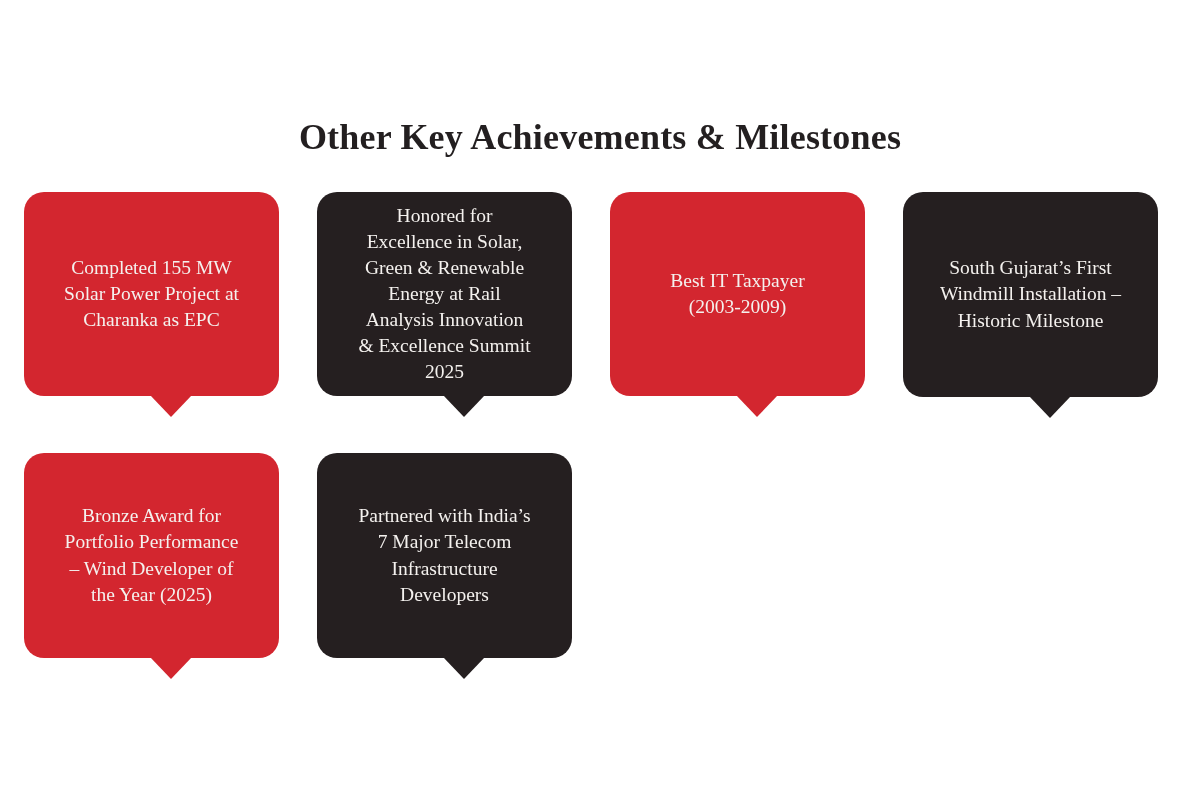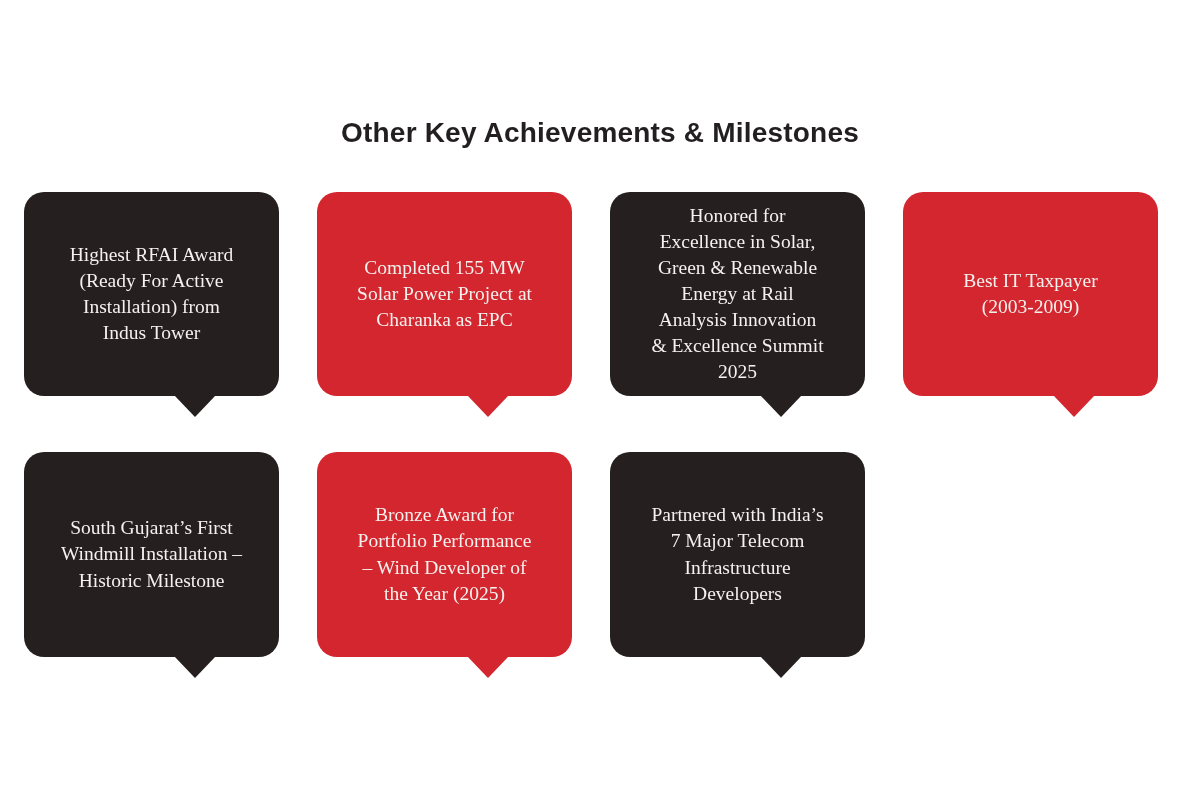--- a/index.html
+++ b/index.html
@@ -22,23 +22,23 @@
     height: 800px;
   }
 
   
   .title {
     position: absolute;
     top: 118px;
     left: 0;
     width: 1200px;
     text-align: center;
-    font-family: Liberation Sans, sans-serif;
+    font-family: Liberation Serif, serif;
     font-weight: bold;
-    font-size: 28px;
+    font-size: 36px;
     letter-spacing: 0.2px;
     color: #231f20;
     line-height: 1.1;
     white-space: nowrap;
   }
 
   
   .grid {
     position: absolute;
     left: 24px;
@@ -47,21 +47,20 @@
     display: grid;
     grid-template-columns: repeat(4, 255px);
     column-gap: 38px;
     row-gap: 56px;
   }
 
   .card-wrap {
     position: relative;
     width: 293px;
     height: 204px;
-    padding-left: 48px;
   }
 
   .card {
     position: absolute;
     left: 0;
     top: 0;
     width: 255px;
     height: 204px;
     border-radius: 20px;
     box-sizing: border-box;
@@ -104,29 +103,20 @@
 </style>
 </head>
 <body>
 
 <div class="page">
 
   <div class="title">Other Key Achievements &amp; Milestones</div>
 
   <div class="grid">
 
-    <div class="card-wrap">
-      <div class="card dark">
-        <div class="card-text">Highest RFAI Award
-(Ready For Active
-Installation) from
-Indus Tower</div>
-      </div>
-      <div class="tail dark"></div>
-    </div>
 
     <div class="card-wrap">
       <div class="card red">
         <div class="card-text">Completed 155 MW
 Solar Power Project at
 Charanka as EPC</div>
       </div>
       <div class="tail red"></div>
     </div>
 

